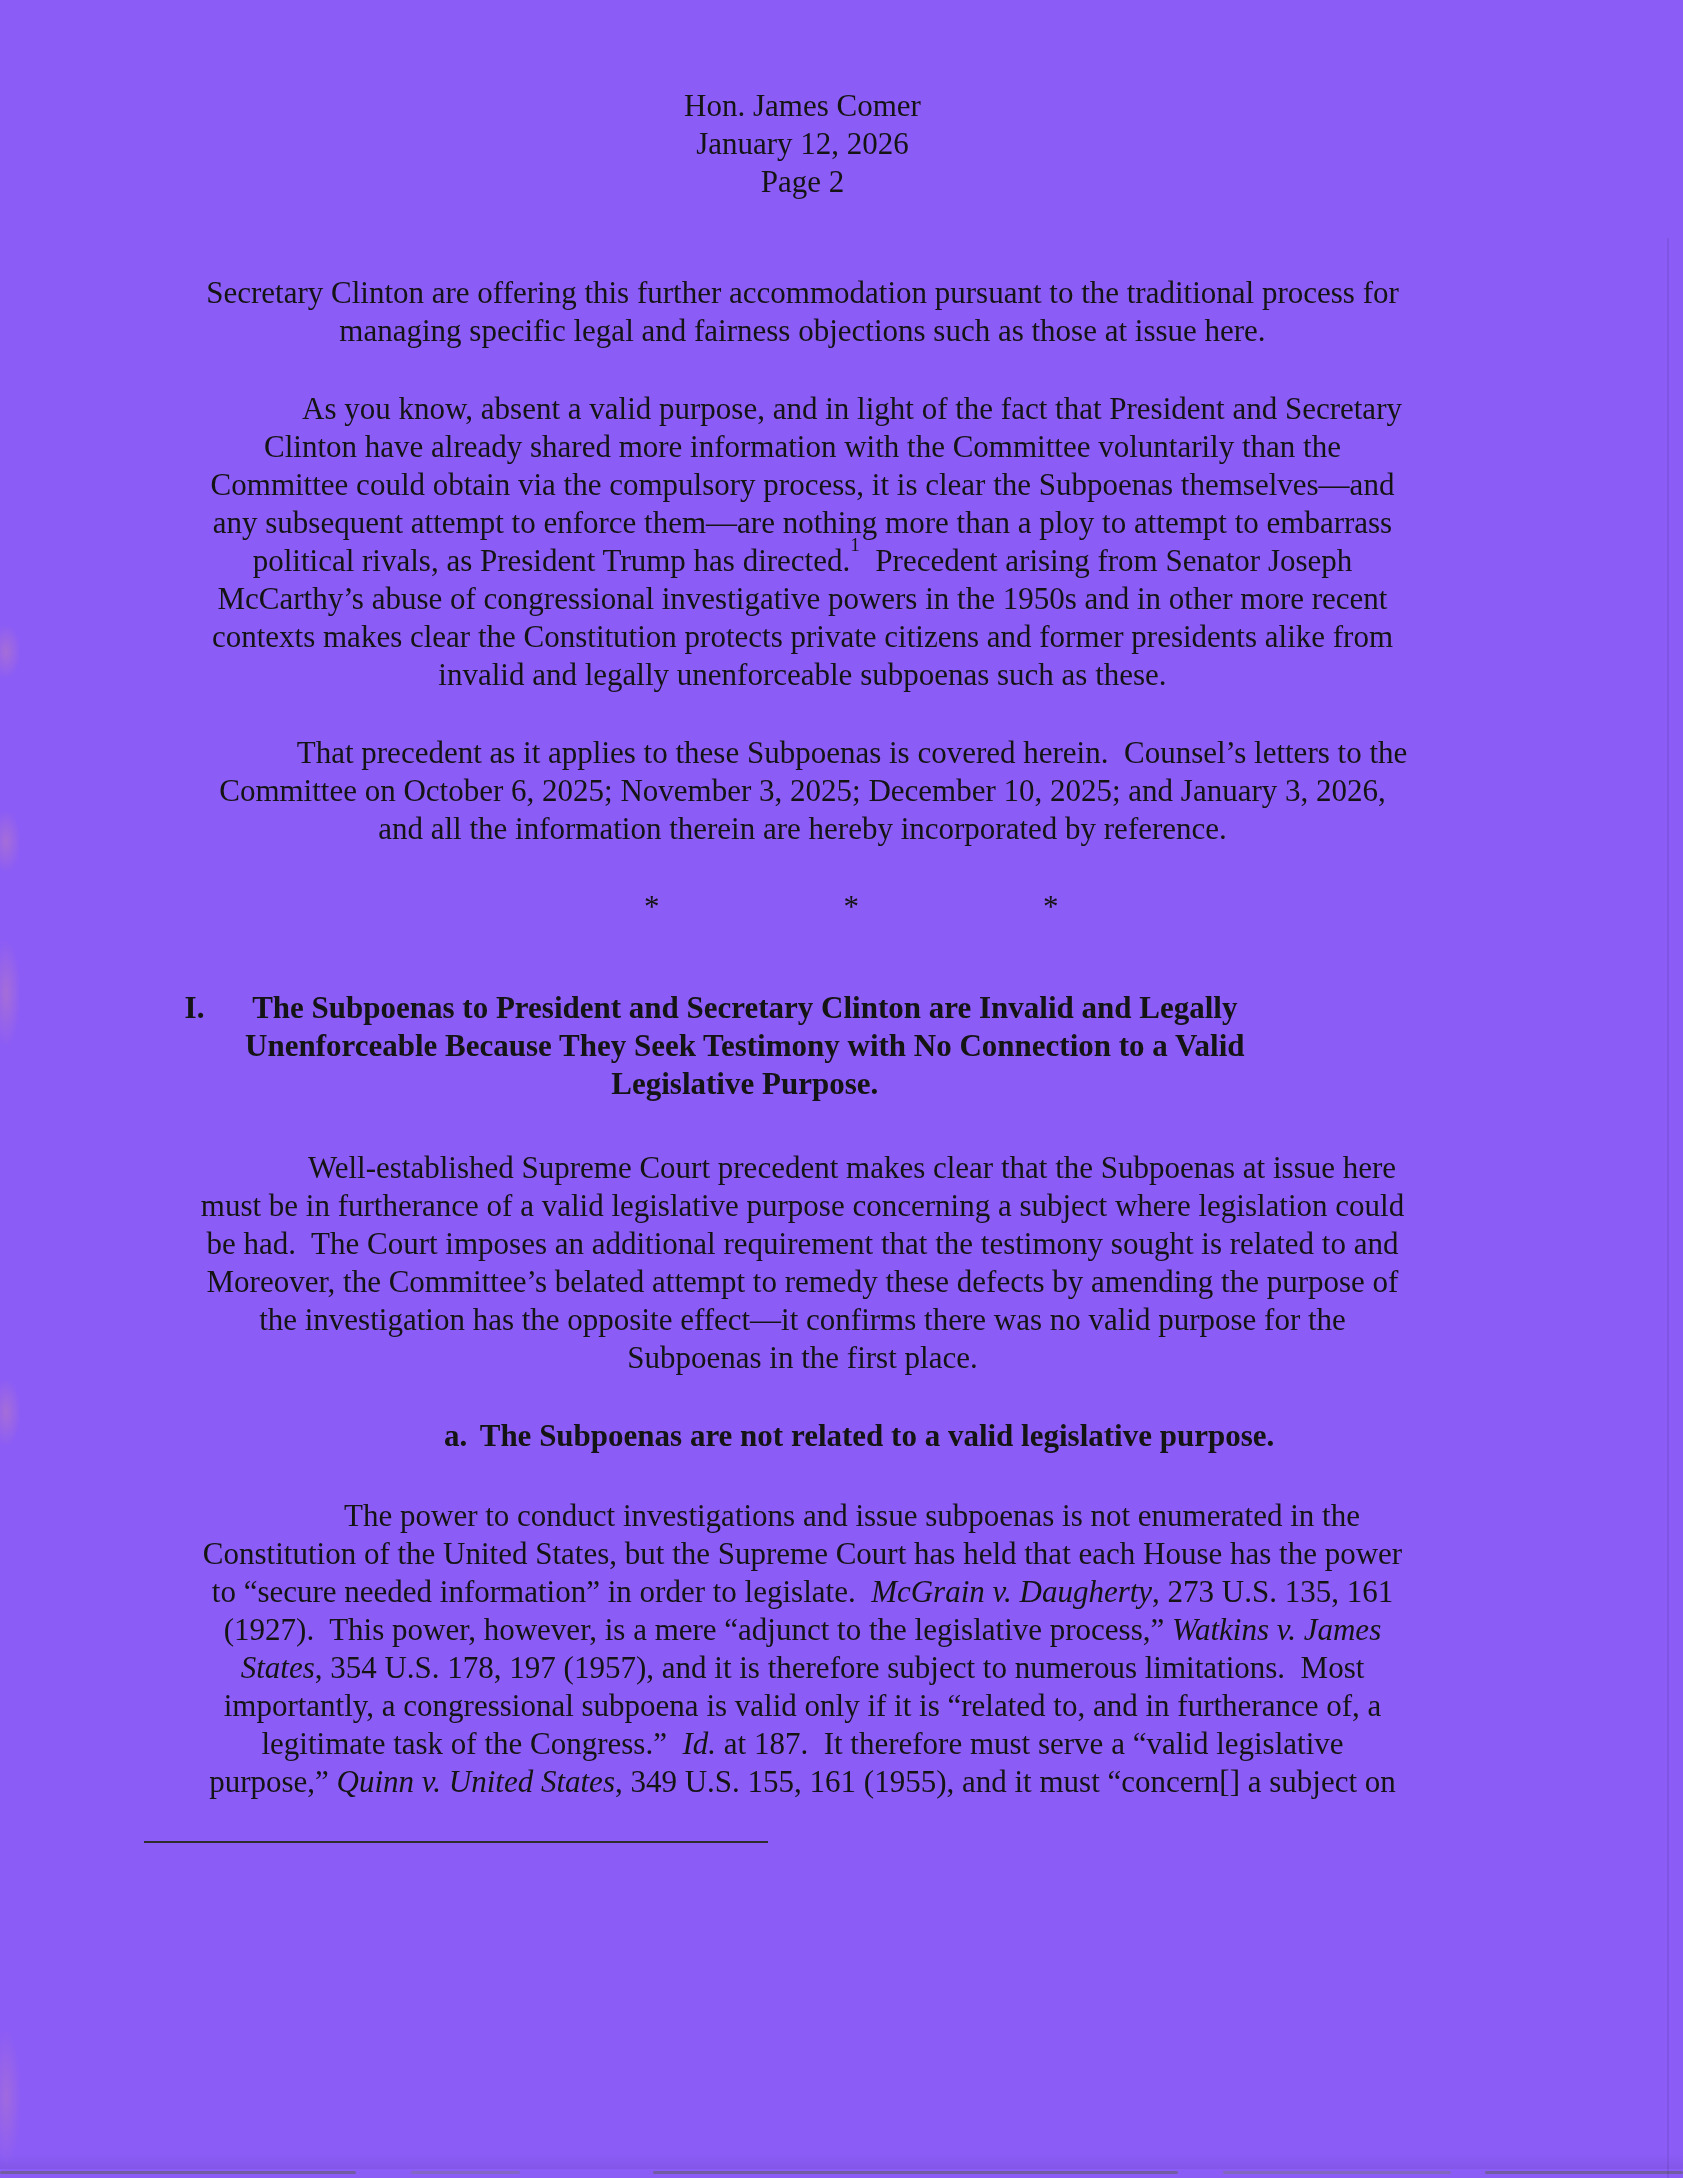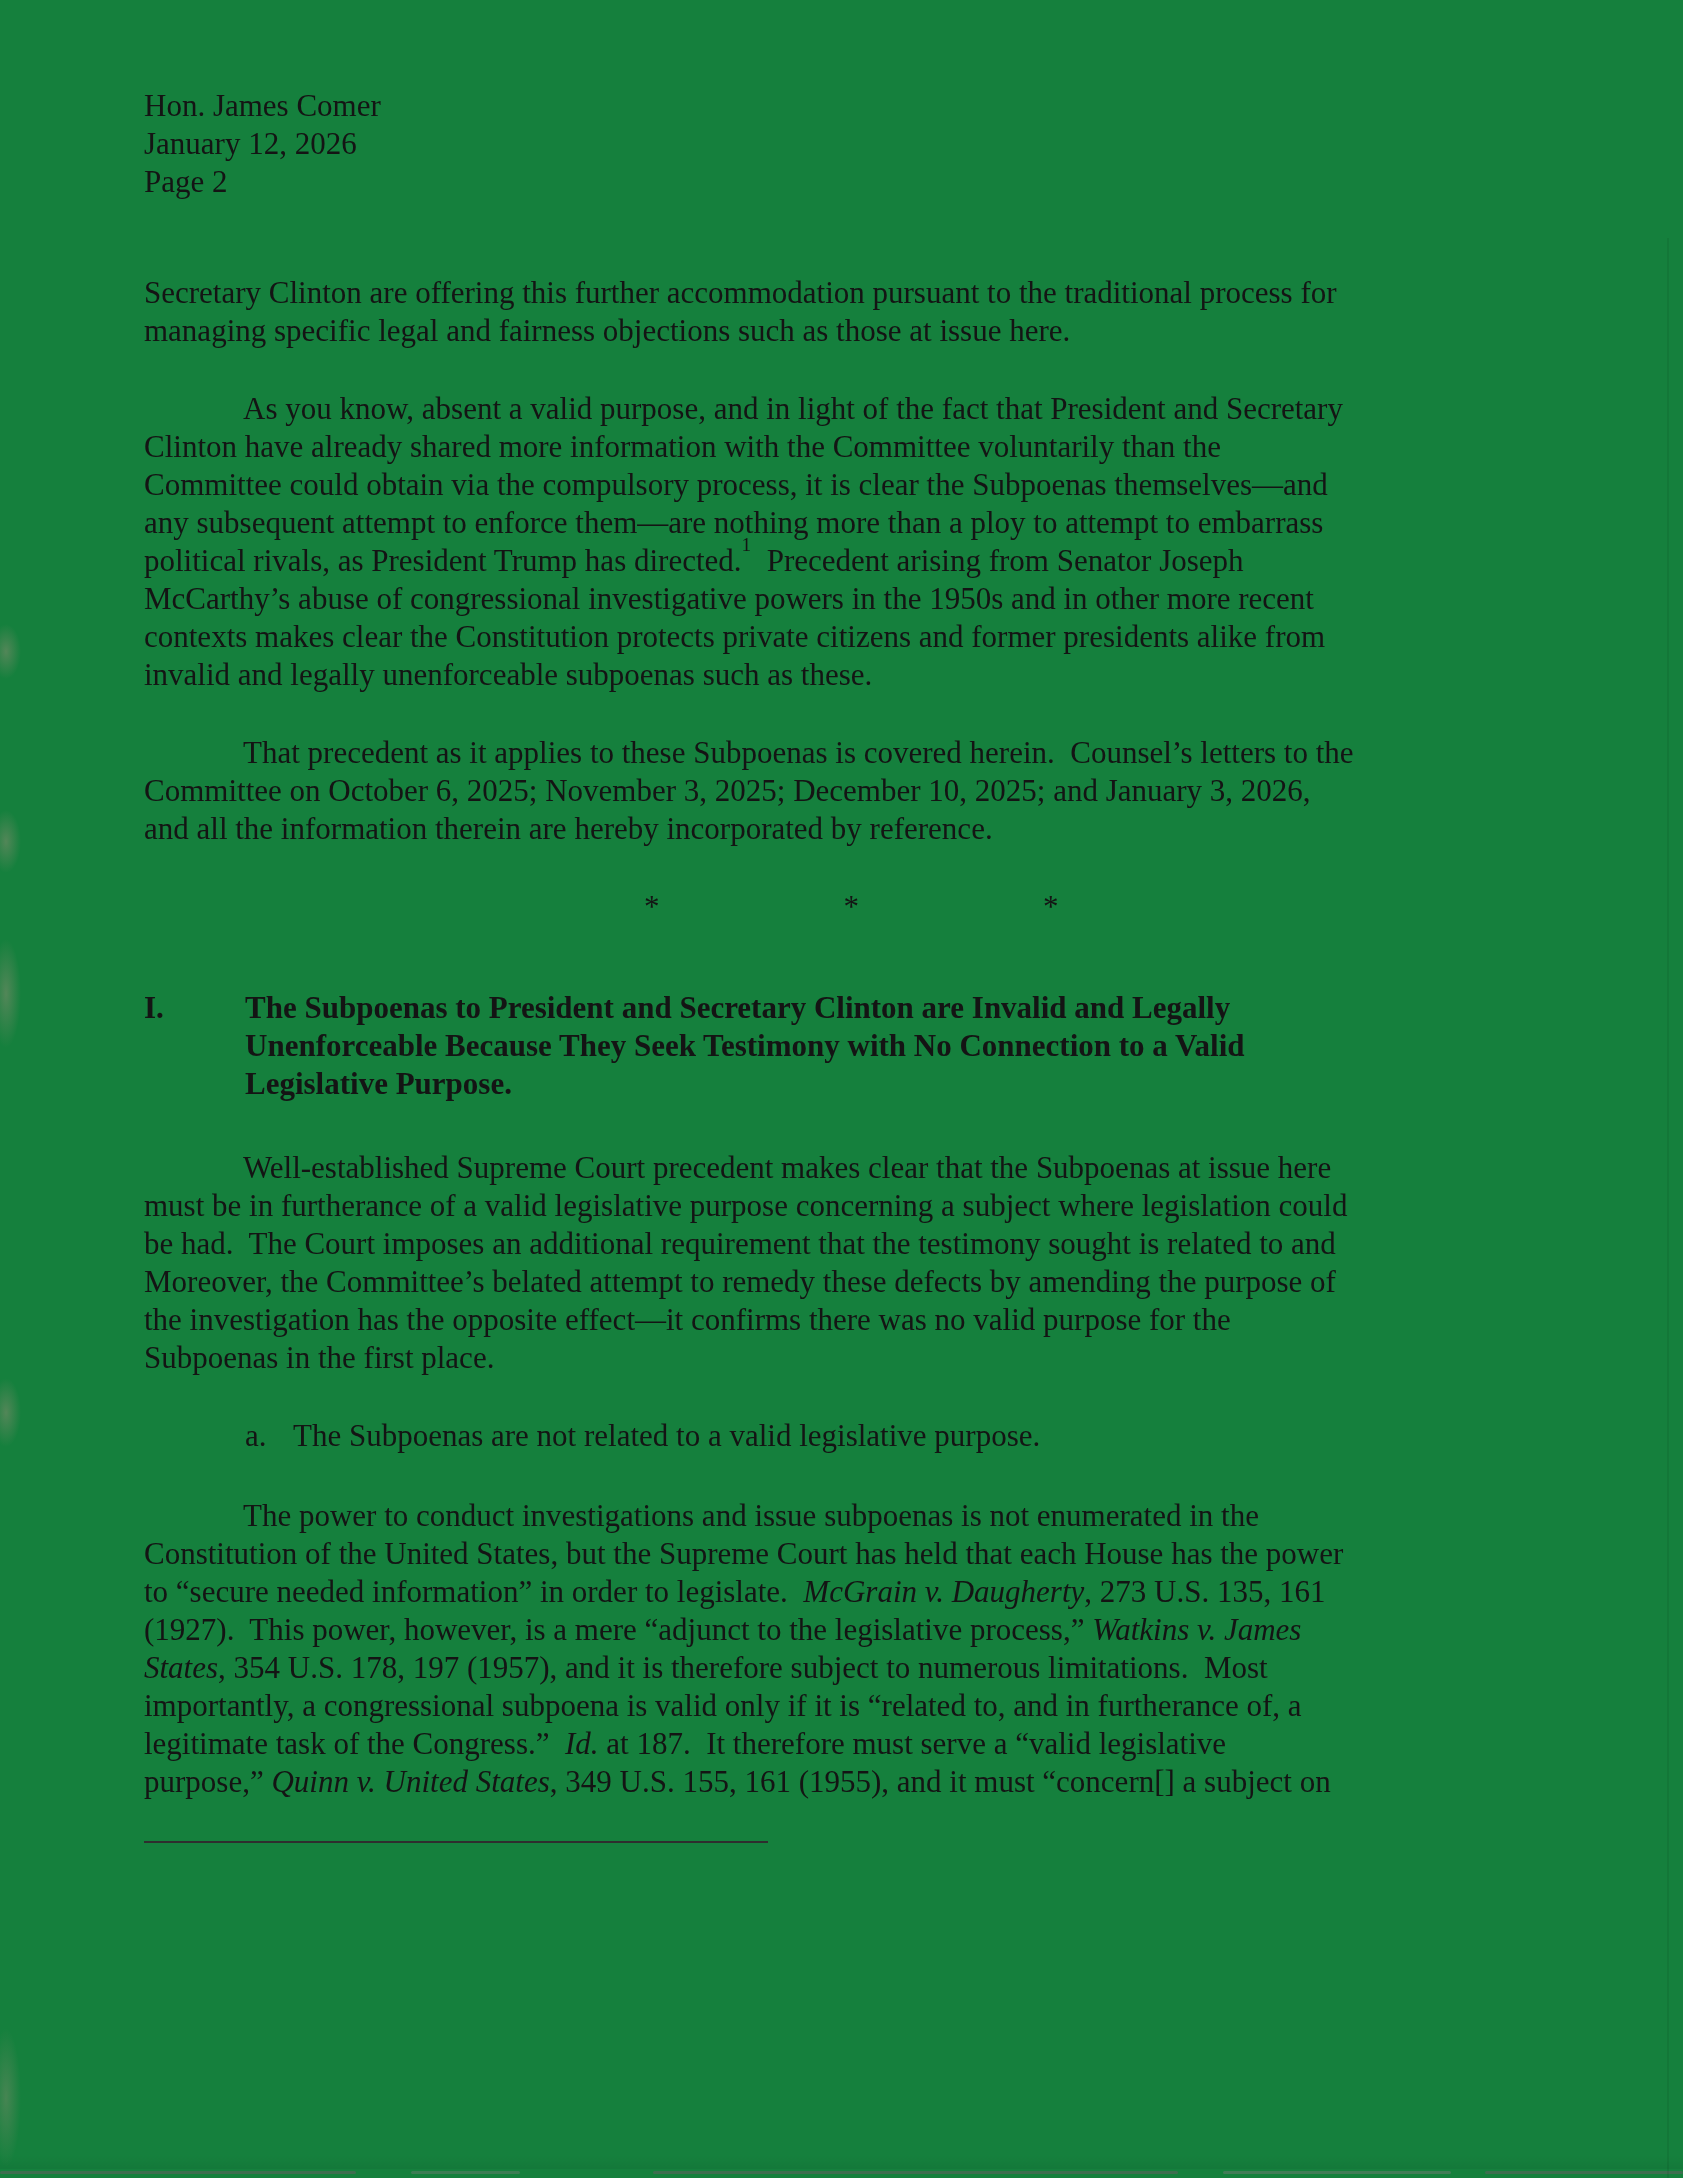--- a/index.html
+++ b/index.html
@@ -1,23 +1,24 @@
 <!DOCTYPE html>
 <html><head>
 <meta charset="utf-8">
 <style>
   html,body { margin:0; padding:0; background:#e8e8e8; }
   .page {
     position:relative;
     width:1683px; height:2178px;
-    background:#15803d;
+    background:#8b5cf6;
     font-family:"Liberation Serif", serif;
     color:#141414;
     overflow:hidden;
     margin:0 auto;
+    text-align:center;
   }
   .content { position:absolute; left:144px; top:87px; width:1317px; }
 
   .line { white-space:pre; font-size:31px; line-height:38px; }
 
   .letter-header { margin-bottom:73px; }
 
   .paragraph { margin-bottom:40px; }
   .paragraph .line.indent { padding-left:99px; }
 
@@ -27,21 +28,21 @@
     gap:184px;
     font-size:31px; line-height:38px;
     margin:0 0 63px 0;
   }
 
   .heading { display:flex; font-weight:bold; margin-bottom:46px; }
   .heading .num { width:101px; flex:none; font-size:31px; line-height:38px; }
 
   .subheading {
     padding-left:101px;
-    font-weight:normal;
+    font-weight:bold;
     font-size:31px; line-height:38px;
     white-space:pre;
     margin:32px 0 42px 0;
   }
   .subheading .num { display:inline-block; width:48px; }
 
   .footnote-block { margin-top:39px; }
   .footnote-rule { width:624px; height:2px; background:#2e2e2e; margin-bottom:14px; }
   .footnote-block .line { font-size:26px; line-height:34px; }
 

